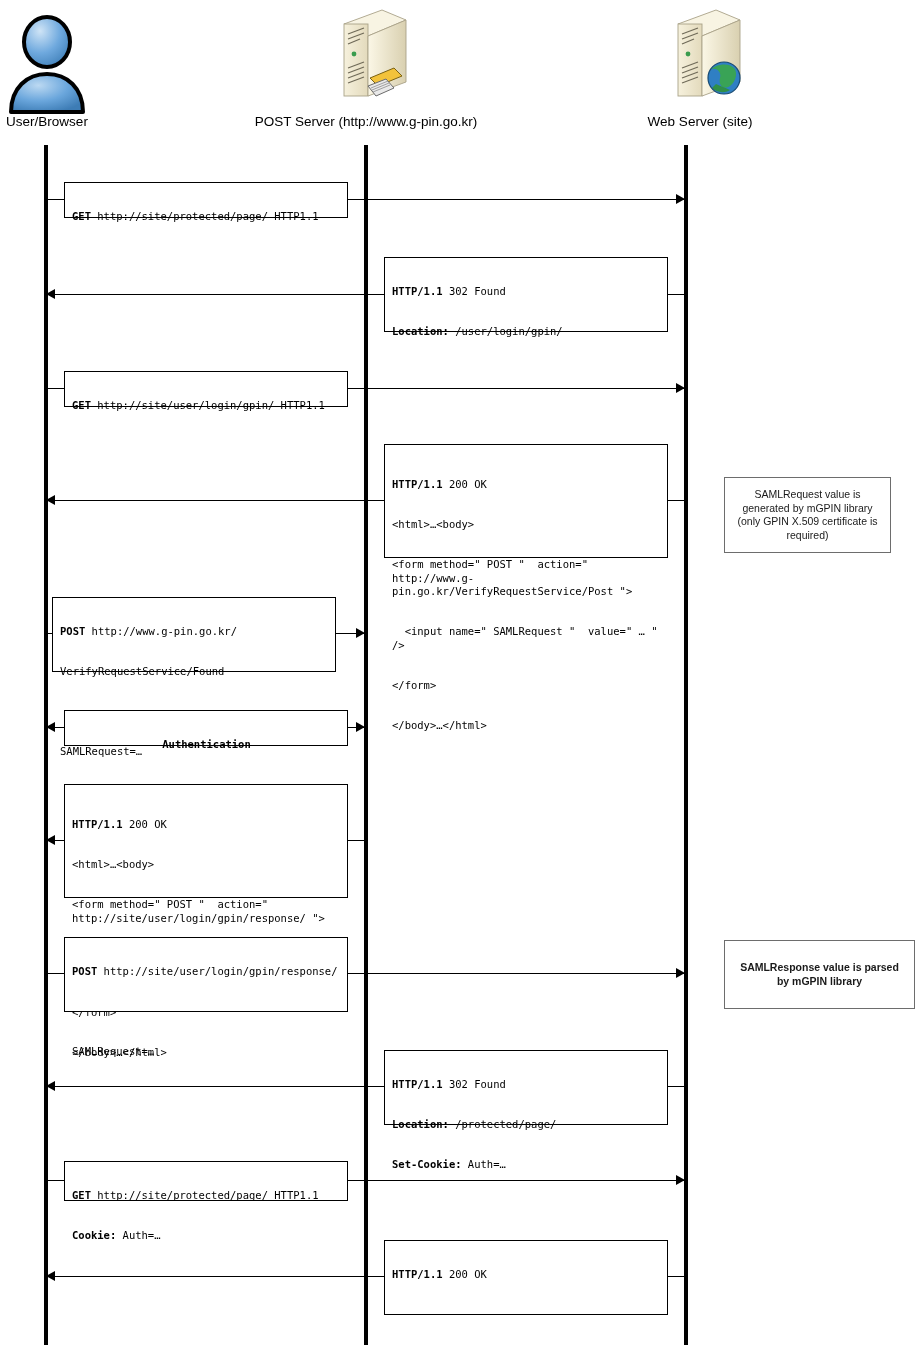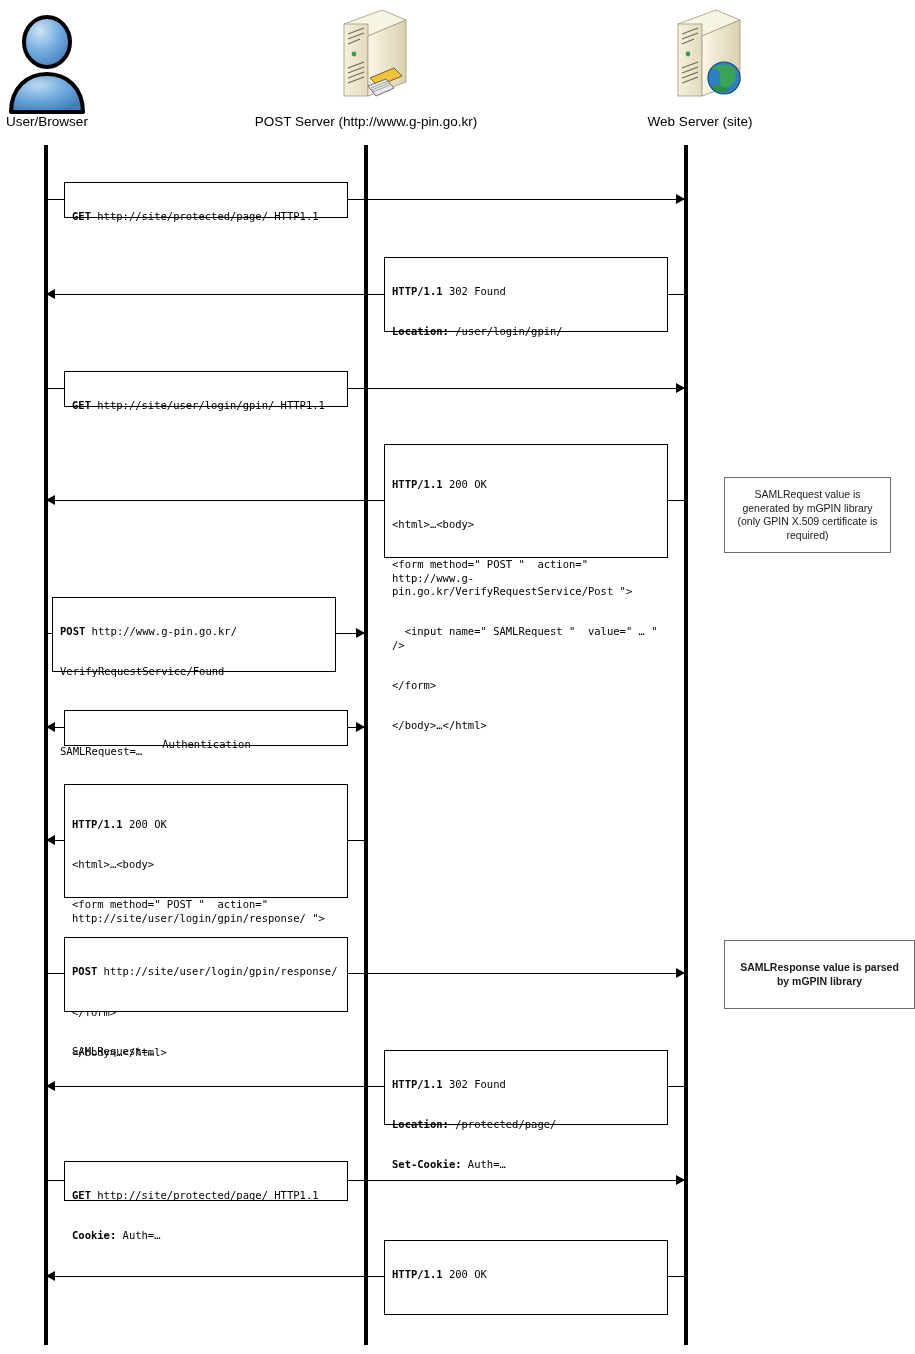--- a/index.html
+++ b/index.html
@@ -39,21 +39,21 @@
     font-family: "DejaVu Sans Mono", monospace;
     font-size: 10.5px;
     line-height: 13.4px;
     color: #000;
     padding: 0 6px 7px 7px;
     z-index: 5;
     white-space: pre-wrap;
     word-break: break-word;
   }
   .msgbox b { font-weight: bold; }
-  .msgbox.center { text-align: center; }
+  .msgbox.center { text-align: center; font-weight: bold; }
 
   
   .notebox {
     position: absolute;
     border: 1px solid #6d6d6d;
     background: #ffffff;
     font-family: "Liberation Sans", sans-serif;
     font-size: 10.5px;
     line-height: 13.5px;
     color: #1a1a1a;

